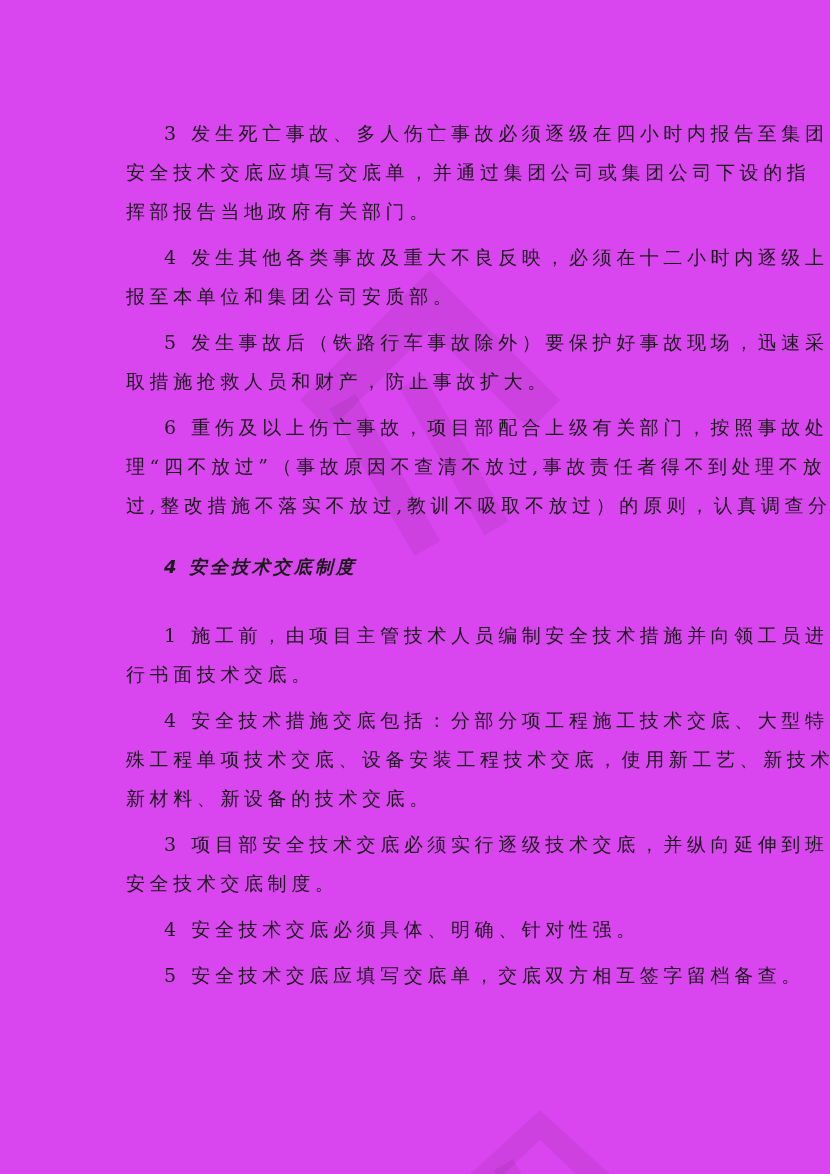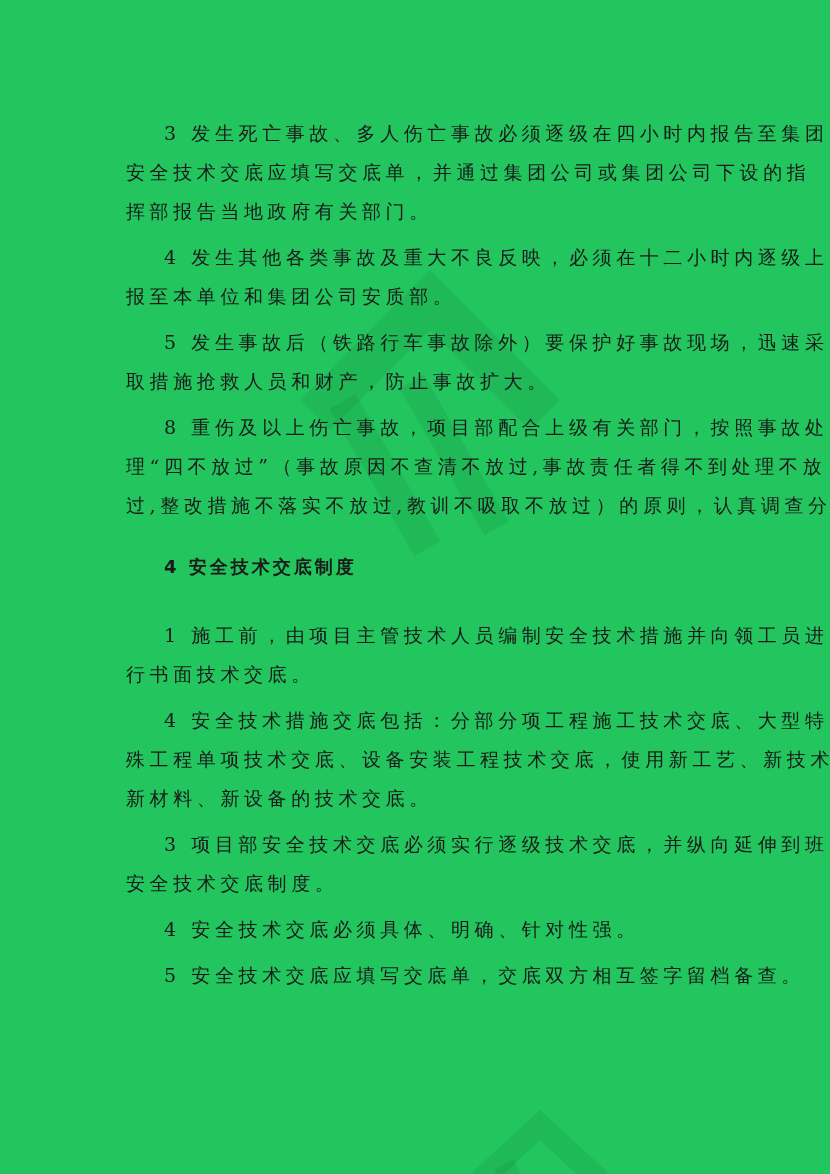--- a/index.html
+++ b/index.html
@@ -1,39 +1,39 @@
 <!DOCTYPE html>
 <html><head>
 <meta charset="utf-8">
 <style>
   html, body { margin: 0; padding: 0; background: #ffffff; }
   body { width: 830px; height: 1174px; position: relative; overflow: hidden; }
   .page {
-    position: absolute; left: 0; top: 0; width: 830px; height: 1174px; background: #22c55e;
+    position: absolute; left: 0; top: 0; width: 830px; height: 1174px; background: #d946ef;
   }
   .watermark {
     position: absolute; pointer-events: none; color: rgba(0,0,0,0.06);
   }
   .wm-1 { left: 300px; top: 270px; width: 260px; height: 300px; }
   .wm-2 { left: 420px; top: 1110px; width: 240px; height: 120px; }
   .content {
     position: absolute; left: 126px; top: 114px; width: 580px;
     font-family: "DejaVu Serif", "Liberation Serif", serif;
     color: #1a1a1a;
   }
   .line {
     font-size: 19px; line-height: 39px; height: 39px;
     letter-spacing: 4.6px; white-space: nowrap;
   }
   .indent { padding-left: 38px; }
   .para { margin-bottom: 7px; }
   .heading {
     font-family: "DejaVu Sans", "Liberation Sans", sans-serif;
     font-weight: bold; font-size: 18px; letter-spacing: 3px;
-    line-height: 39px; padding-left: 38px; margin-top: 22px; margin-bottom: 30px;
+    line-height: 39px; padding-left: 38px; margin-top: 22px; margin-bottom: 30px; font-style: italic;
   }
 </style>
 </head>
 <body>
 
 <div class="page">
 
   <svg class="watermark wm-1" viewBox="0 0 260 300">
     <polygon points="130,0 260,130 230,160 130,60 30,160 0,130" fill="currentColor"></polygon>
     <rect x="70" y="120" width="30" height="170" fill="currentColor" transform="rotate(-30 85 205)"></rect>
@@ -56,21 +56,21 @@
       <div class="line indent">4 发生其他各类事故及重大不良反映，必须在十二小时内逐级上</div>
       <div class="line">报至本单位和集团公司安质部。</div>
     </div>
 
     <div class="para">
       <div class="line indent">5 发生事故后（铁路行车事故除外）要保护好事故现场，迅速采</div>
       <div class="line">取措施抢救人员和财产，防止事故扩大。</div>
     </div>
 
     <div class="para">
-      <div class="line indent">8 重伤及以上伤亡事故，项目部配合上级有关部门，按照事故处</div>
+      <div class="line indent">6 重伤及以上伤亡事故，项目部配合上级有关部门，按照事故处</div>
       <div class="line">理“四不放过”（事故原因不查清不放过,事故责任者得不到处理不放</div>
       <div class="line">过,整改措施不落实不放过,教训不吸取不放过）的原则，认真调查分</div>
     </div>
 
     <div class="heading">4 安全技术交底制度</div>
 
     <div class="para">
       <div class="line indent">1 施工前，由项目主管技术人员编制安全技术措施并向领工员进</div>
       <div class="line">行书面技术交底。</div>
     </div>

